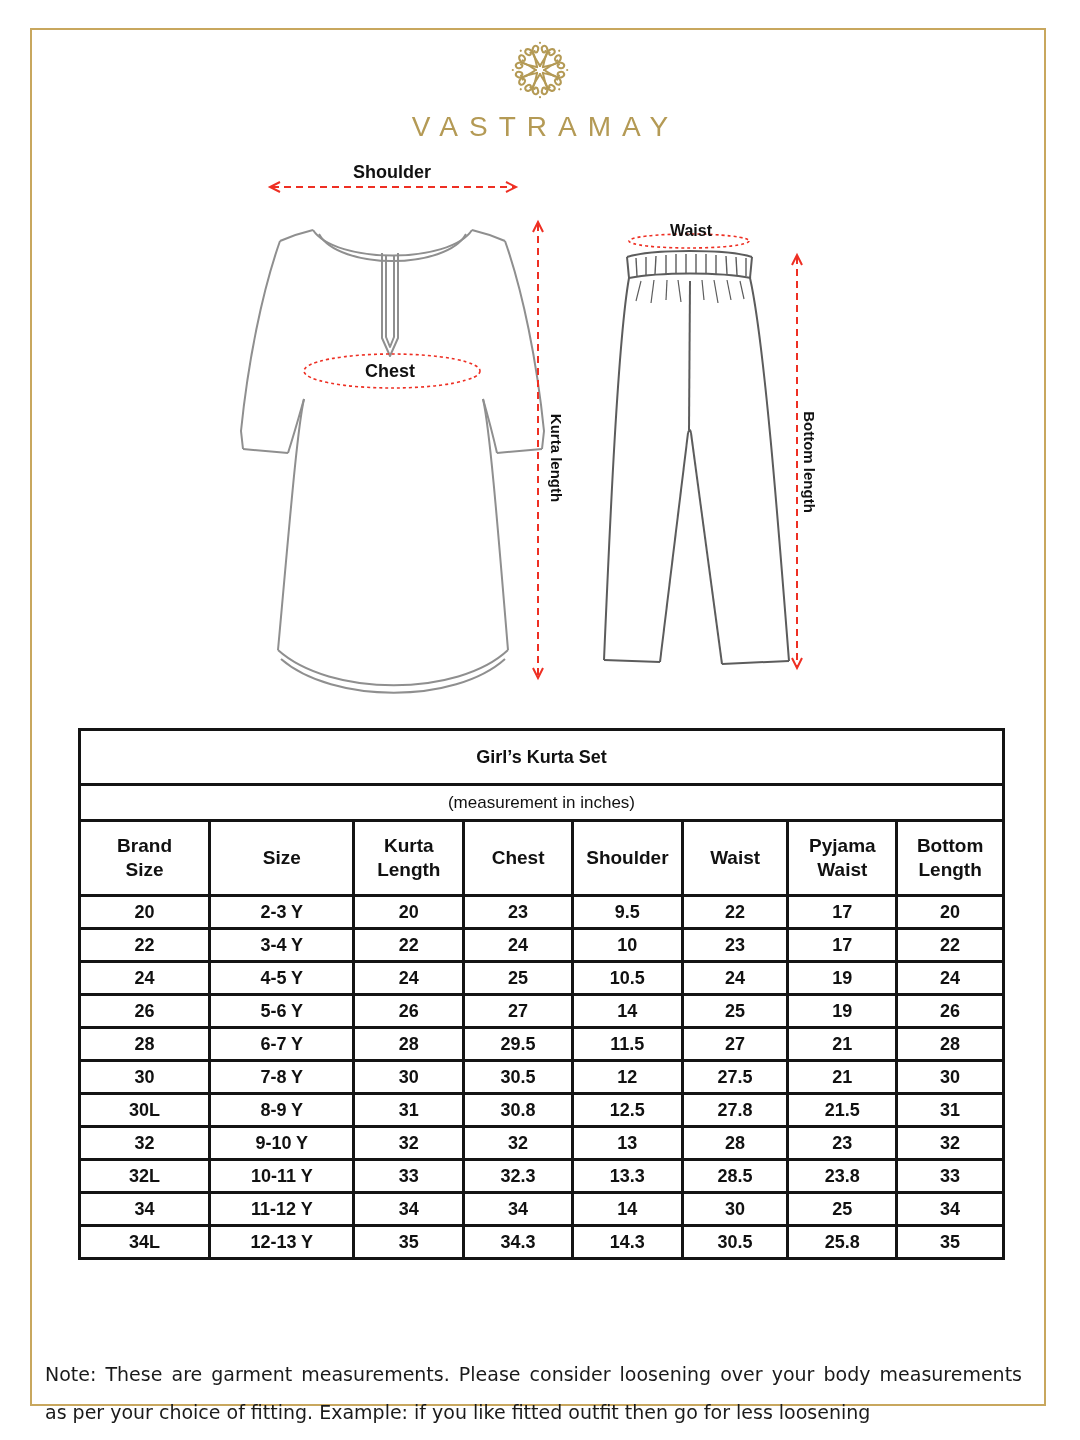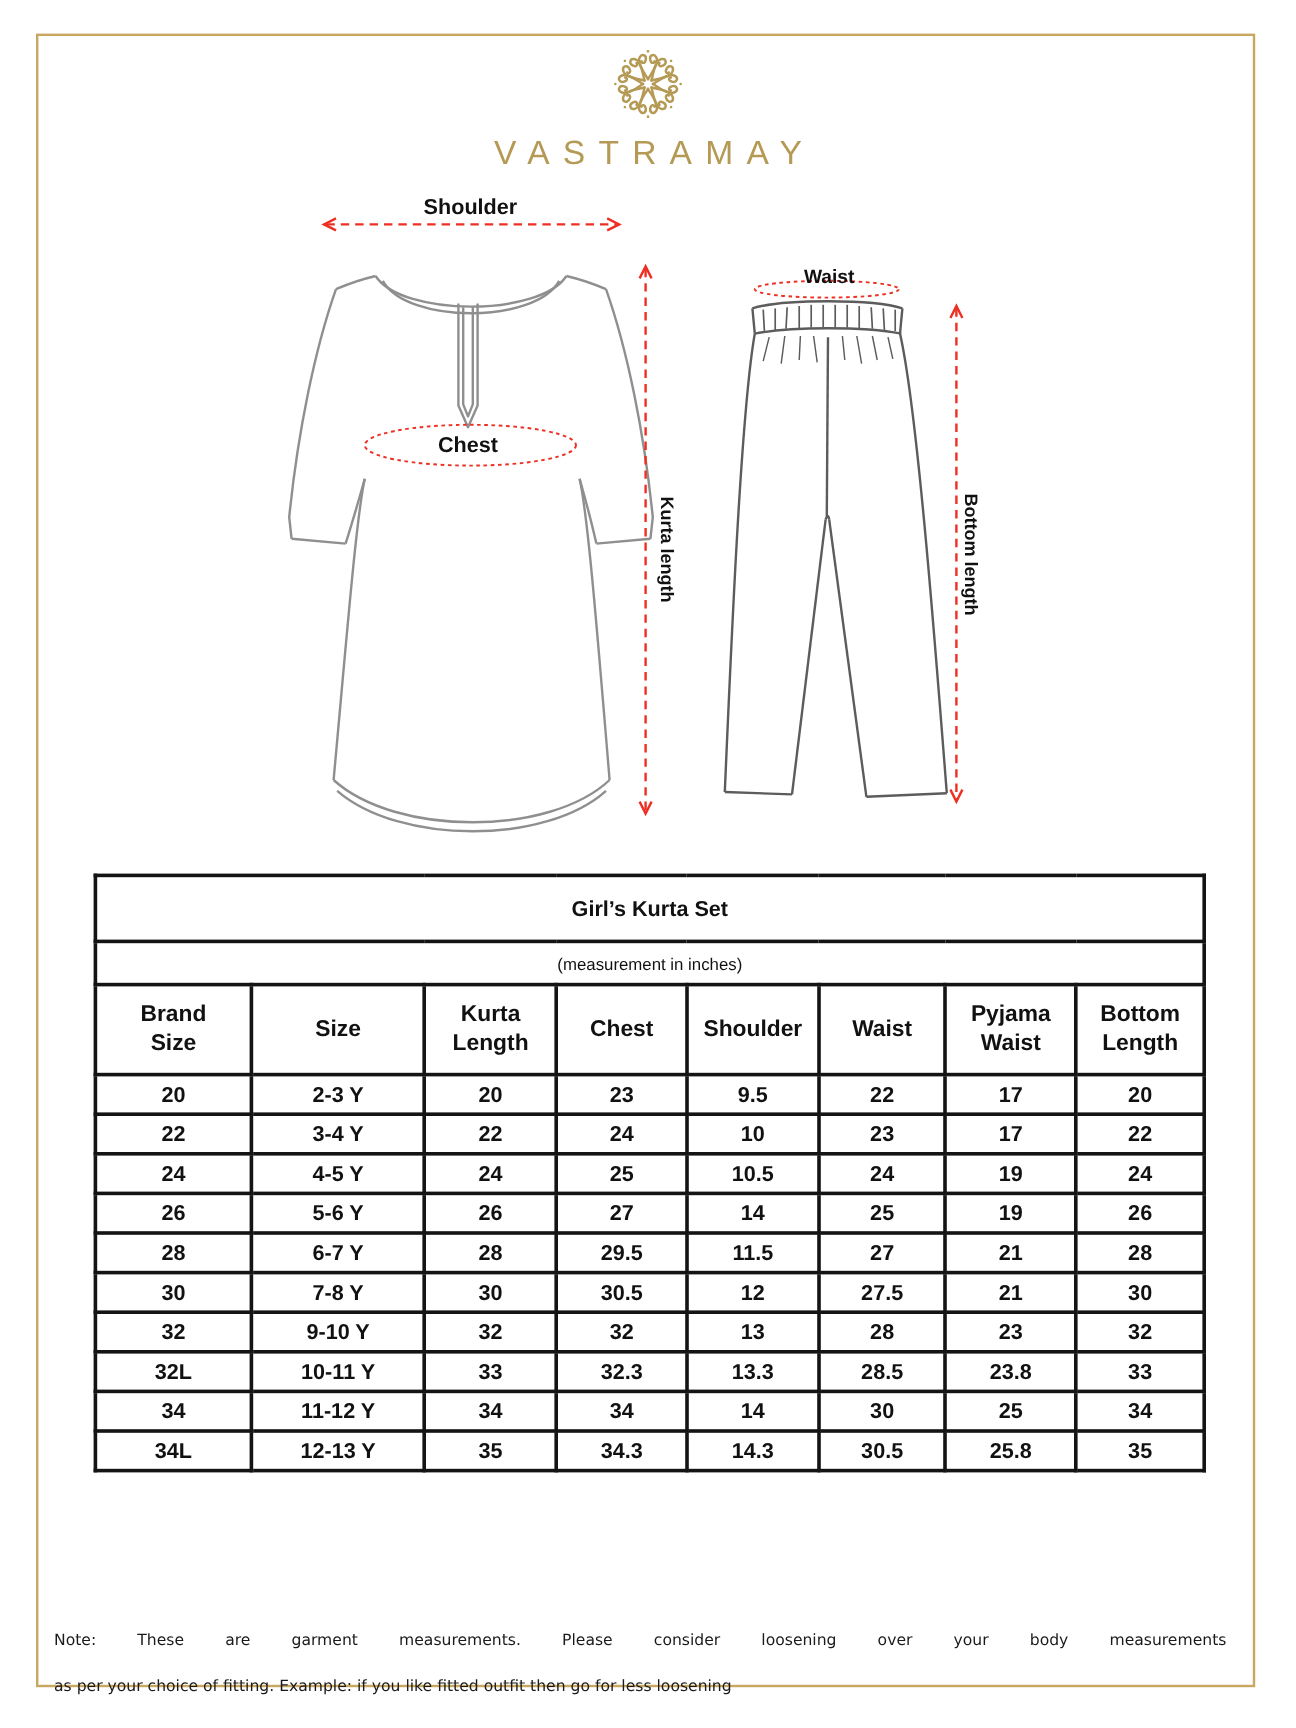--- a/index.html
+++ b/index.html
@@ -23,30 +23,30 @@
   .sizechart{
     position:absolute;left:78px;top:728px;width:927px;
     border-collapse:collapse;table-layout:fixed;
     font-family:"Liberation Sans",sans-serif;color:#111;
   }
   .sizechart td,.sizechart th{
     border:3px solid #141414;text-align:center;vertical-align:middle;
     padding:0;
   }
   .title-cell{height:52px;font-size:18px;font-weight:bold;}
-  .subtitle-cell{height:33px;font-size:14px;font-weight:normal;}
+  .subtitle-cell{height:33px;font-size:17px;font-weight:normal;}
   .sizechart th{
     height:72px;font-size:19px;font-weight:bold;white-space:pre-line;line-height:1.25;
   }
   .sizechart tbody td{
     height:30px;font-size:18px;font-weight:bold;
   }
   .note{
     position:absolute;left:45px;top:1336px;width:977px;
-    font-family:"DejaVu Sans",sans-serif;font-size:13px;color:#1a1a1a;
+    font-family:"DejaVu Sans",sans-serif;font-size:19px;color:#1a1a1a;
     line-height:38px;
   }
   .note .l1{display:block;text-align:justify;text-align-last:justify;}
   .note .l2{display:block;text-align:left;}
 </style>
 </head>
 <body>
 
 <div class="frame"></div>
 
@@ -263,20 +263,30 @@
         <td>30</td>
         <td>7-8 Y</td>
         <td>30</td>
         <td>30.5</td>
         <td>12</td>
         <td>27.5</td>
         <td>21</td>
         <td>30</td>
       </tr>
       <tr>
+        <td>30L</td>
+        <td>8-9 Y</td>
+        <td>31</td>
+        <td>30.8</td>
+        <td>12.5</td>
+        <td>27.8</td>
+        <td>21.5</td>
+        <td>31</td>
+      </tr>
+      <tr>
         <td>32</td>
         <td>9-10 Y</td>
         <td>32</td>
         <td>32</td>
         <td>13</td>
         <td>28</td>
         <td>23</td>
         <td>32</td>
       </tr>
       <tr>

